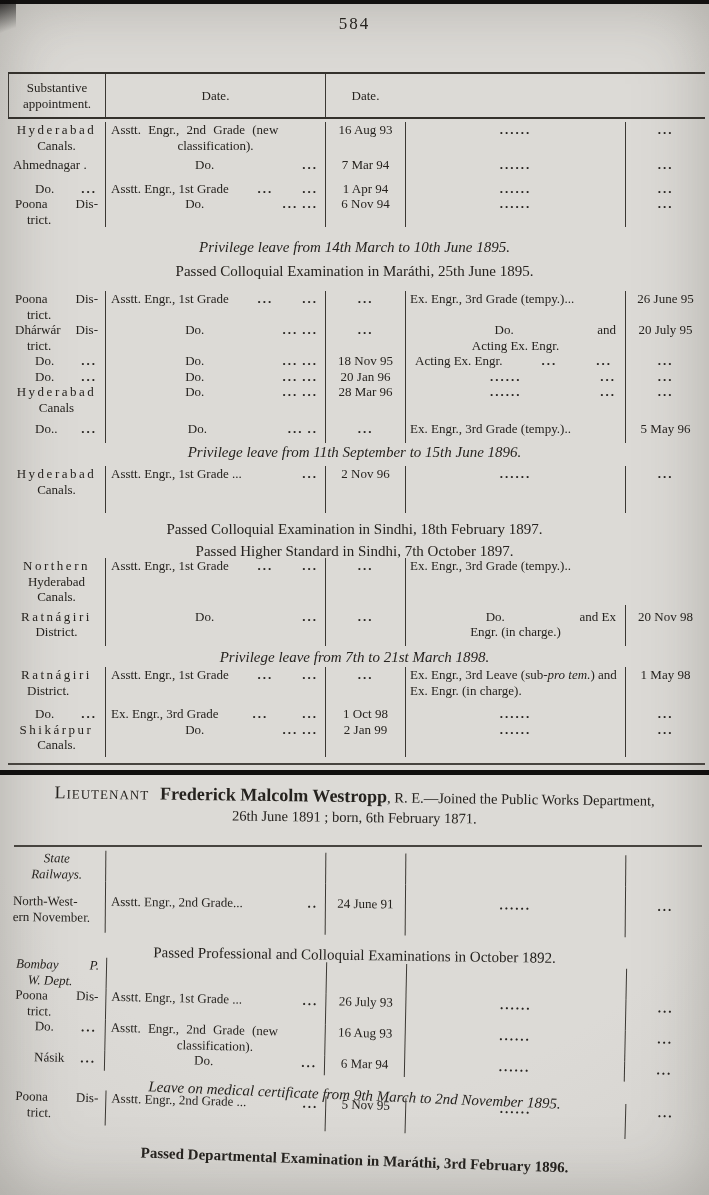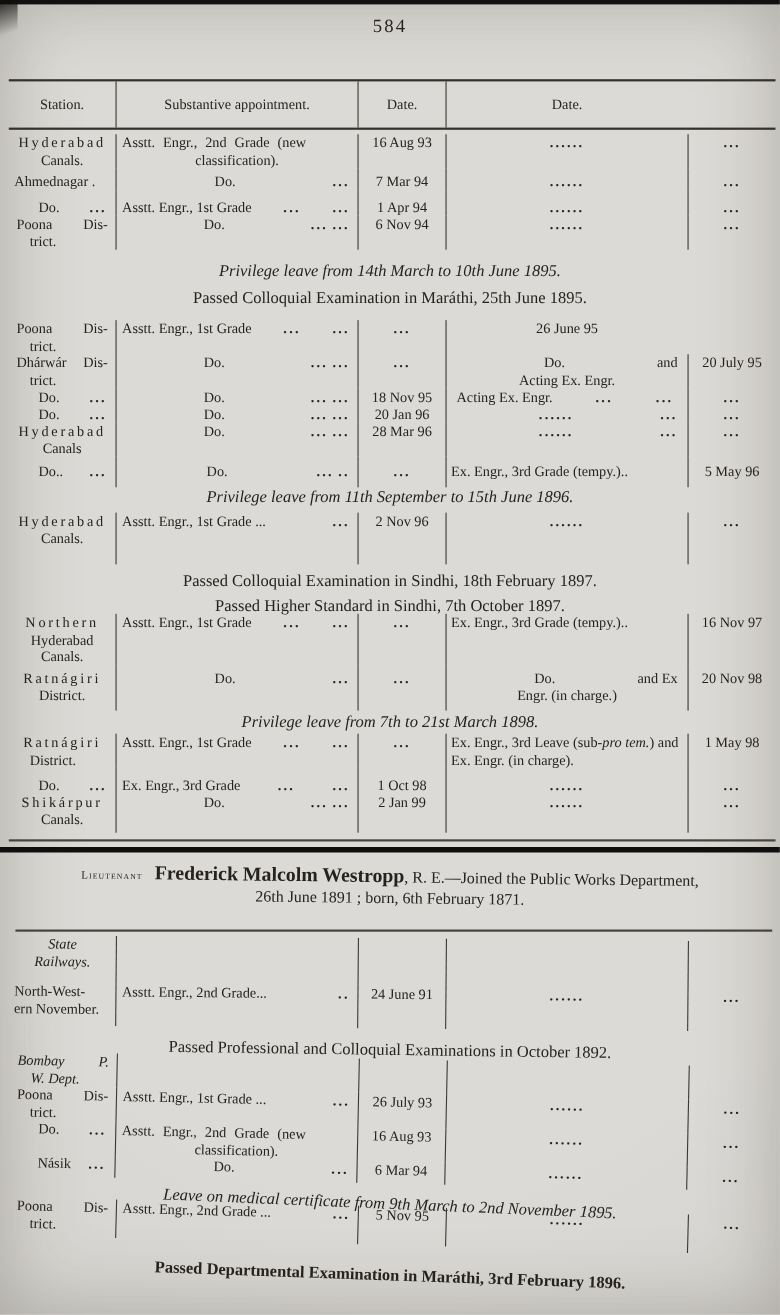--- a/index.html
+++ b/index.html
@@ -56,21 +56,21 @@
   .tall > .cell { padding-bottom: 16px; }
 
   .note { position: absolute; left: 0; width: 709px; text-align: center; font-size: 15px; }
   .bold { font-weight: bold; }
 
   .thin1 { position: absolute; top: 763px; left: 8px; width: 697px; height: 2px; background: #47443f; }
   .thick { position: absolute; top: 770px; left: 0; width: 709px; height: 5px; background: #100f0e; }
   .thin2 { position: absolute; top: 845px; left: 14px; width: 688px; height: 2px; background: #47443f; }
 
   .bio { position: absolute; top: 786px; left: 0; width: 709px; text-align: center; transform: rotate(0.7deg); }
-  .rank { font-variant: small-caps; font-size: 10px; letter-spacing: 1px; text-align: center; }
+  .rank { font-variant: small-caps; font-size: 18px; letter-spacing: 1px; text-align: center; }
   .bname { font-weight: bold; font-size: 18px; margin-left: 7px; }
   .brest { font-size: 14.5px; }
   .bio2 { font-size: 14.5px; margin-top: 2px; }
 
   .r05 { transform: rotate(0.5deg); }
   .r08 { transform: rotate(0.8deg); }
   .r12 { transform: rotate(1.2deg); }
   .r15 { transform: rotate(1.5deg); }
   .r20 { transform: rotate(2.0deg); }
   .r24 { transform: rotate(2.4deg); }
@@ -78,21 +78,20 @@
 </head>
 <body>
 
 <div class="paper"></div>
 <div class="topedge"></div>
 <div class="corner"></div>
 
 <div class="pageno">584</div>
 
 <div class="tbl hdr row" style="top:72px">
-  <div class="cell">Station.</div>
   <div class="cell bl">Substantive appointment.</div>
   <div class="cell bl">Date.</div>
   <div class="cell bl">Date.</div>
 </div>
 
 <div class="tbl" style="top:122px">
   <div class="row">
     <div class="cell">
       <span class="ln lsp">Hyderabad</span>
       <span class="ln ctr">Canals.</span>
@@ -169,20 +168,21 @@
       <span class="ln ind">trict.</span>
     </div>
     <div class="cell bl">
       <span class="ln sflex">
           <span>Asstt. Engr., 1st Grade</span>
           <span class="d">...</span>
           <span class="d">...</span>
         </span>
     </div>
     <div class="cell bl ctr d">...</div>
+    <div class="cell bl oleft">Ex. Engr., 3rd Grade (tempy.)...</div>
     <div class="cell bl ctr">26 June 95</div>
   </div>
   <div class="row">
     <div class="cell">
       <span class="ln jsp">
           <span>Dhárwár</span>
           <span>Dis-</span>
         </span>
       <span class="ln ind">trict.</span>
     </div>
@@ -323,21 +323,20 @@
     </div>
     <div class="cell bl">
       <span class="ln sflex">
           <span>Asstt. Engr., 1st Grade</span>
           <span class="d">...</span>
           <span class="d">...</span>
         </span>
     </div>
     <div class="cell bl ctr d">...</div>
     <div class="cell bl oleft">Ex. Engr., 3rd Grade (tempy.)..</div>
-    <div class="cell bl ctr">16 Nov 97</div>
   </div>
   <div class="row g4 pb6">
     <div class="cell">
       <span class="ln lsp">Ratnágiri</span>
       <span class="ln ctr">District.</span>
     </div>
     <div class="cell bl">
       <span class="ln sflex">
           <span class="grow">Do.</span>
           <span class="d">...</span>

